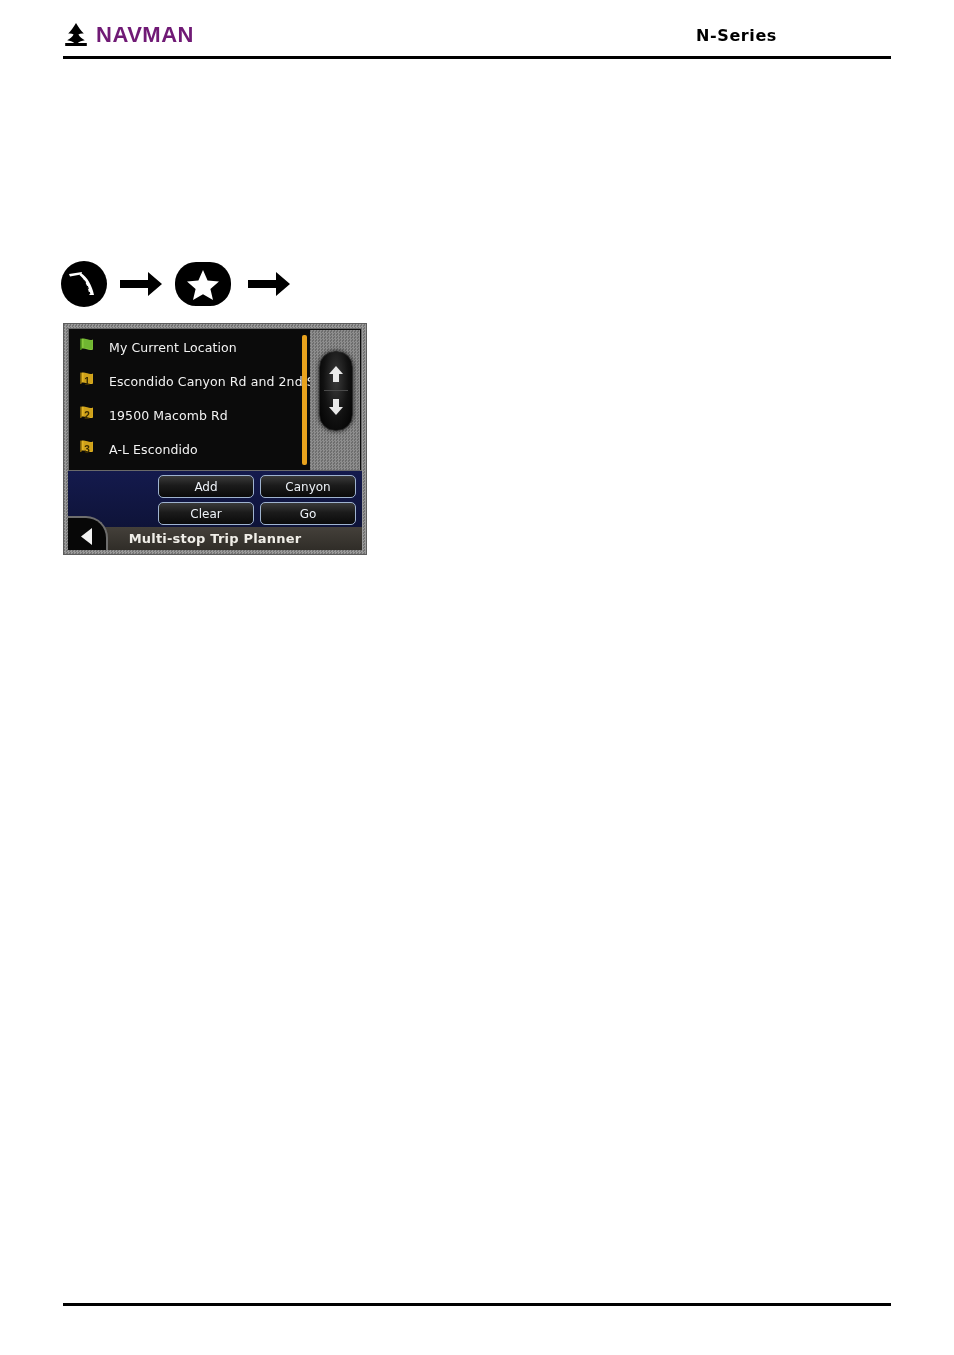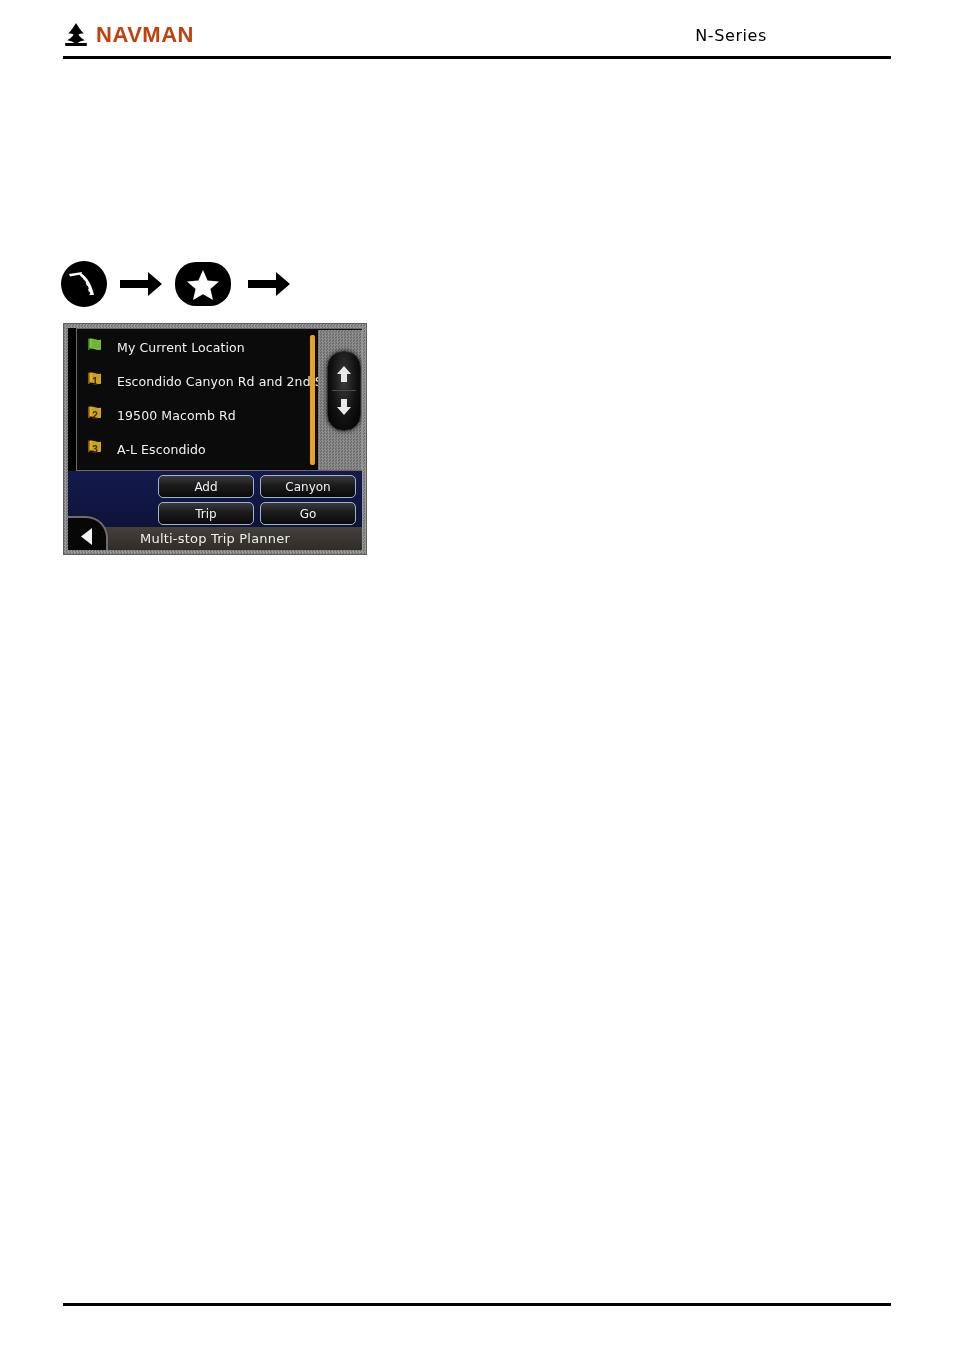--- a/index.html
+++ b/index.html
@@ -35,30 +35,30 @@
   .logo-mark {
     width: 26px;
     height: 26px;
     display: block;
   }
   .logo-word {
     font-family: "Liberation Sans", sans-serif;
     font-weight: bold;
     font-size: 22px;
     letter-spacing: 0.5px;
-    color: #c2410c;
+    color: #701a75;
     line-height: 1;
     text-align: right;
   }
   .series-label {
     position: absolute;
-    right: 124px;
+    right: 114px;
     top: 4px;
     font-family: "DejaVu Sans", sans-serif;
-    font-weight: normal;
+    font-weight: bold;
     font-size: 16px;
     letter-spacing: 0.6px;
     color: #000;
   }
   .header-rule {
     position: absolute;
     left: 63px;
     top: 56px;
     width: 828px;
     height: 3px;
@@ -107,21 +107,21 @@
     position: relative;
     width: 100%;
     height: 100%;
     background: #000;
     overflow: hidden;
   }
 
   
   .list-area {
     position: absolute;
-    left: 8px;
+    left: 0;
     top: 0;
     width: 100%;
     height: 143px;
     background: #0a0a0a;
     box-sizing: border-box;
     border: 1px solid #6a6a6a;
   }
   .list-box {
     position: absolute;
     left: 1px;
@@ -273,20 +273,21 @@
     background: linear-gradient(180deg, #44403a 0%, #302d28 100%);
     display: flex;
     align-items: center;
     justify-content: center;
   }
   .title-text {
     font-family: "DejaVu Sans", sans-serif;
     font-size: 13px;
     color: #f0eee8;
     letter-spacing: 0.2px;
+    font-weight: bold;
   }
   .back-btn {
     position: absolute;
     left: 0;
     bottom: 0;
     width: 40px;
     height: 34px;
     background: #070707;
     border-top-right-radius: 22px;
     border-top: 2px solid #6d6d6d;
@@ -406,21 +407,21 @@
             <path d="M8 17 L1 9 L5 9 L5 1 L11 1 L11 9 L15 9 Z" fill="#e9e9e9"></path>
           </svg>
         </div>
       </div>
     </div>
 
     <div class="btn-panel">
       <div class="btn-grid">
         <div class="dev-btn">Add</div>
         <div class="dev-btn">Canyon</div>
-        <div class="dev-btn">Trip</div>
+        <div class="dev-btn">Clear</div>
         <div class="dev-btn">Go</div>
       </div>
     </div>
 
     <div class="title-bar">
       <span class="title-text">Multi-stop Trip Planner</span>
     </div>
     <div class="back-btn">
       <svg class="back-chev" viewBox="0 0 17 19">
         <path d="M13 1 L13 18 L2 9.5 Z" fill="#f2f2f2"></path>

